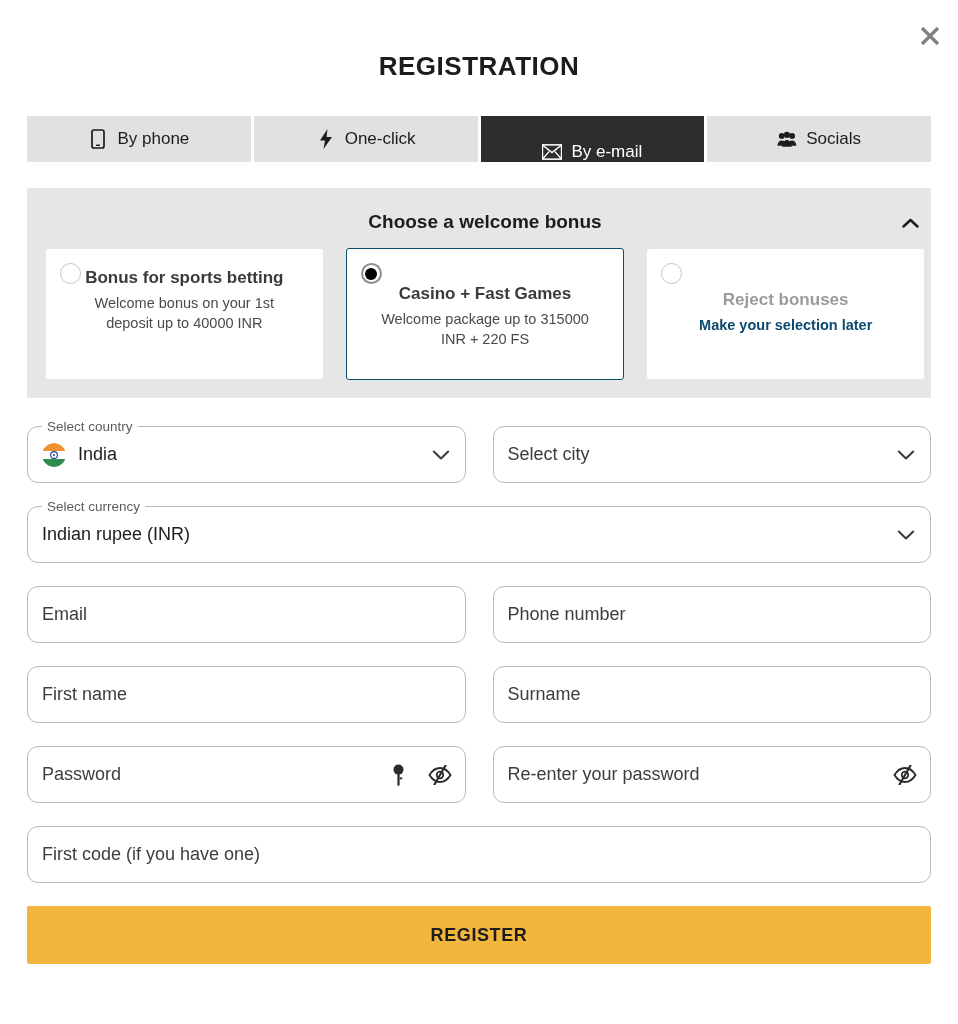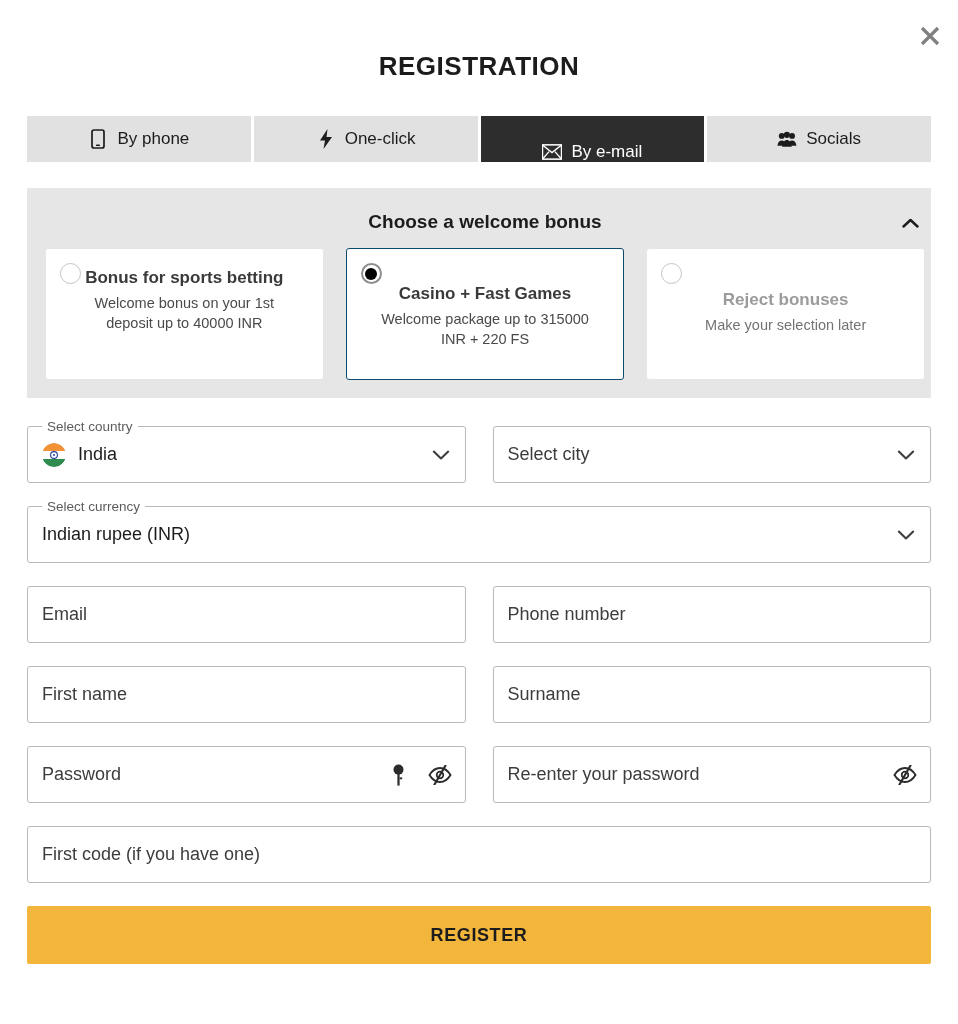--- a/index.html
+++ b/index.html
@@ -175,42 +175,42 @@
   }
   .bonus-card-desc {
     font-size: 14.5px;
     color: #4a4a4a;
     text-align: center;
     line-height: 20px;
     margin-top: 4px;
     max-width: 215px;
   }
   .bonus-card.muted .bonus-card-title { color: #9b9b9b; }
-  .bonus-card.muted .bonus-card-desc  { color: #737373; }
+  .bonus-card.muted .bonus-card-desc  { color: #0c4a6e; font-weight: bold; }
   .bonus-card.centered-mid .bonus-card-title { margin-top: 20px; }
   .bonus-card.muted .bonus-card-title { margin-top: 26px; }
 
   
   .form {
     margin: 28px 27px 0 27px;
   }
   .row {
     display: flex;
     gap: 27px;
     margin-bottom: 23px;
   }
   .row > * { flex: 1 1 0; min-width: 0; }
   .row.single > * { flex: 1 1 100%; }
 
   
   .field {
     position: relative;
     height: 57px;
     border: 1px solid #b9b9b9;
-    border-radius: 3px;
+    border-radius: 11px;
     background: #ffffff;
     display: flex;
     align-items: center;
     padding: 0 14px;
     cursor: text;
   }
   .field.select-field { cursor: pointer; }
 
   .field-legend {
     position: absolute;

